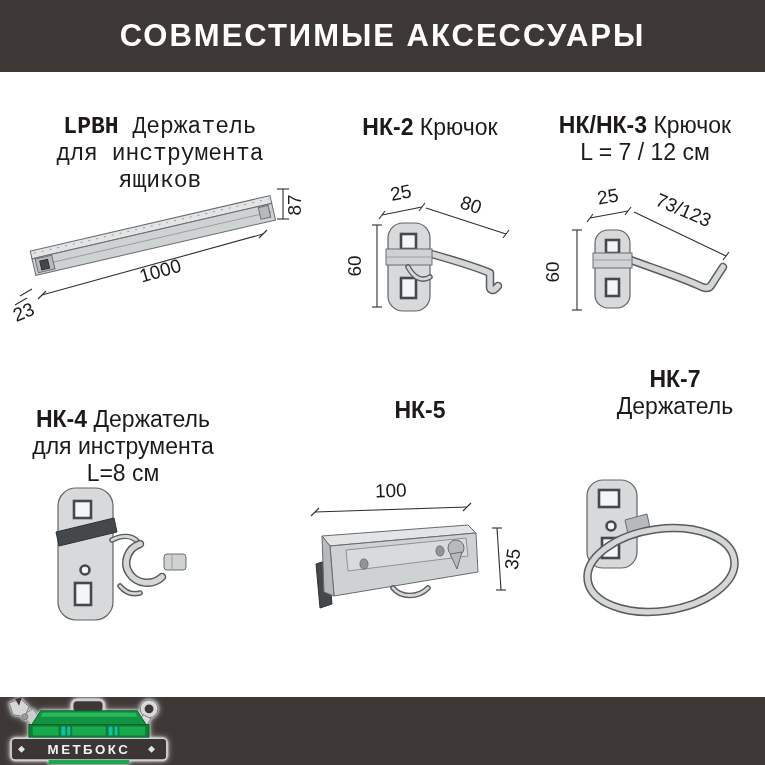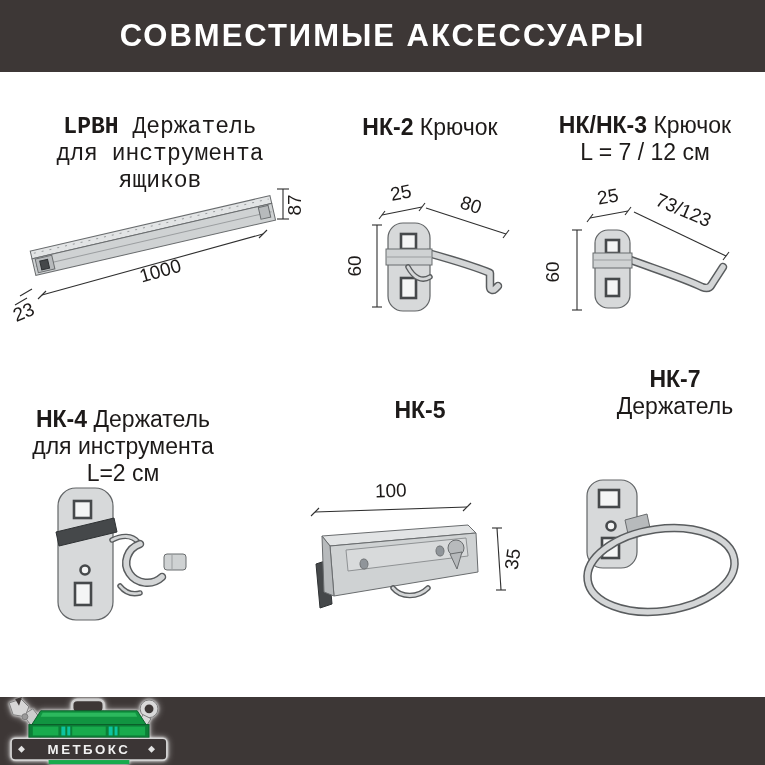--- a/index.html
+++ b/index.html
@@ -55,21 +55,21 @@
     <div class="title">
       <div><span class="code">НК/НК-3</span> <span>Крючок</span></div>
       <div>L = 7 / 12 см</div>
     </div>
   </div>
 
   <div class="card" style="left:13px;top:366px;width:220px;margin-top:40px;">
     <div class="title">
       <div><span class="code">НК-4</span> <span>Держатель</span></div>
       <div>для инструмента</div>
-      <div>L=2 см</div>
+      <div>L=8 см</div>
     </div>
   </div>
 
   <div class="card" style="left:285px;top:366px;width:270px;margin-top:31px;">
     <div class="title">
       <div><span class="code">НК-5</span></div>
     </div>
   </div>
 
   <div class="card" style="left:575px;top:366px;width:200px;">

